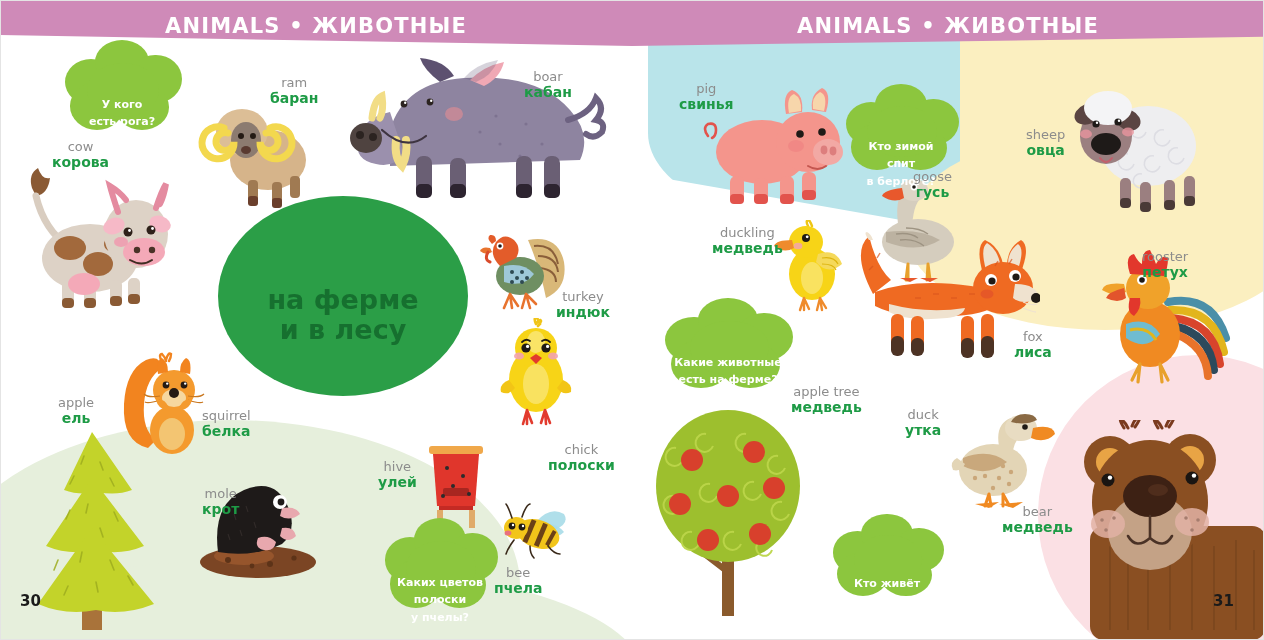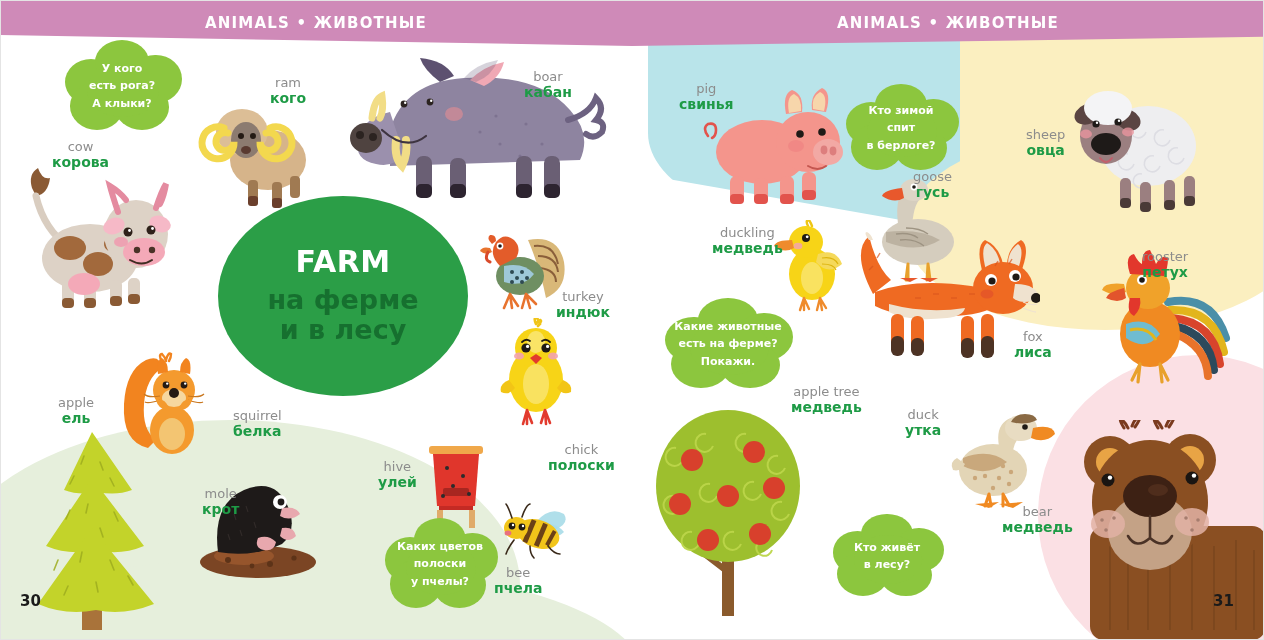--- a/index.html
+++ b/index.html
@@ -6,21 +6,21 @@
   body{font-family:"Liberation Sans",sans-serif;}
   #page{position:relative;width:1264px;height:640px;overflow:hidden;background:#ffffff;}
 
   
   .bg{position:absolute;pointer-events:none;}
   .spread-border{position:absolute;inset:0;border:1px solid #e4e4e4;box-sizing:border-box;}
 
   .header-band{position:absolute;top:0;height:46px;background:#cf8ab8;}
   .hdr-left{left:0;width:632px;clip-path:polygon(0 0,100% 0,100% 100%,0 76%);}
   .hdr-right{left:632px;width:632px;clip-path:polygon(0 0,100% 0,100% 80%,0 100%);}
-  .hdr-title{position:absolute;top:14px;color:#ffffff;font-weight:bold;font-size:15px;
+  .hdr-title{position:absolute;top:14px;color:#ffffff;font-weight:bold;font-size:21px;
              letter-spacing:1.2px;font-family:"DejaVu Sans","Liberation Sans",sans-serif;}
   .hdr-title.l{left:0;width:632px;text-align:center;}
   .hdr-title.r{left:632px;width:632px;text-align:center;}
 
   
   .blob-lgreen{left:-60px;top:420px;width:580px;height:330px;background:#e6efdc;border-radius:50%;}
   .blob-lgreen2{left:-120px;top:560px;width:760px;height:220px;background:#e6efdc;border-radius:50%;}
 
   
   .blob-blue{left:648px;top:20px;width:430px;height:210px;background:#b9e4ea;
@@ -31,21 +31,21 @@
 
   
   .lbl{position:absolute;text-align:center;line-height:1.12;white-space:nowrap;}
   .lbl .en{display:block;color:#8c8c8c;font-size:13px;font-family:"DejaVu Sans","Liberation Sans",sans-serif;}
   .lbl .ru{display:block;color:#1e9b46;font-size:14px;font-weight:bold;
            font-family:"DejaVu Sans","Liberation Sans",sans-serif;}
 
   
   .bubble{position:absolute;background:#8cc63e;color:#fff;display:flex;align-items:center;
           justify-content:center;text-align:center;font-weight:bold;font-size:11px;line-height:1.55;
-          font-family:"DejaVu Sans","Liberation Sans",sans-serif;padding:6px;box-sizing:border-box;}
+          font-family:"DejaVu Sans","Liberation Sans",sans-serif;padding:6px;box-sizing:border-box;margin-top:36px;}
   .cloudwrap{position:absolute;}
   .cloudwrap .lump{position:absolute;background:#8cc63e;border-radius:50%;}
 
   
   .title-oval{position:absolute;left:218px;top:196px;width:250px;height:200px;background:#2b9e47;
               border-radius:50%;display:flex;flex-direction:column;align-items:center;
               justify-content:center;text-align:center;}
   .title-oval .en{color:#ffffff;font-weight:bold;font-size:30px;line-height:1.02;letter-spacing:.5px;
                   font-family:"DejaVu Sans","Liberation Sans",sans-serif;}
   .title-oval .ru{color:#16702f;font-weight:bold;font-size:27px;line-height:1.12;margin-top:7px;
@@ -590,21 +590,21 @@
         <circle cx="40" cy="110" r="1.8"></circle>
       <circle cx="120" cy="98" r="1.8"></circle>
         <circle cx="132" cy="100" r="1.8"></circle>
         <circle cx="126" cy="110" r="1.8"></circle>
       </g>
     <path d="M84 96 v22 M84 118 q-14 12 -22 -2 M84 118 q14 12 22 -2" stroke="#4a3226" stroke-width="2.6" fill="none" stroke-linecap="round"></path>
   </svg>
 
   <div class="title-oval">
     <div class="en">
-      <span>FARM</span><br>
+      <br>
     </div>
     <div class="ru">
       <span>на ферме</span><br>
       <span>и в лесу</span>
     </div>
   </div>
 
   <div class="cloudwrap" style="left:60px;top:38px;width:124px;height:96px;">
     <div class="lump" style="left:4%;top:22%;width:42%;height:48%;"></div>
     <div class="lump" style="left:28%;top:2%;width:44%;height:46%;"></div>
@@ -663,35 +663,35 @@
     <div class="bubble" style="left:0;top:0;width:100%;height:100%;background:none;white-space:pre-line;">Кто живёт
 в лесу?</div>
   </div>
 
   <div class="lbl" style="left:52px;top:140px;">
     <span class="en">cow</span>
     <span class="ru">корова</span>
   </div>
   <div class="lbl" style="left:270px;top:76px;">
     <span class="en">ram</span>
-    <span class="ru">кого</span>
+    <span class="ru">баран</span>
   </div>
   <div class="lbl" style="left:524px;top:70px;">
     <span class="en">boar</span>
     <span class="ru">кабан</span>
   </div>
   <div class="lbl" style="left:556px;top:290px;">
     <span class="en">turkey</span>
     <span class="ru">индюк</span>
   </div>
   <div class="lbl" style="left:548px;top:443px;">
     <span class="en">chick</span>
     <span class="ru">полоски</span>
   </div>
-  <div class="lbl" style="left:233px;top:409px;">
+  <div class="lbl" style="left:202px;top:409px;">
     <span class="en">squirrel</span>
     <span class="ru">белка</span>
   </div>
   <div class="lbl" style="left:58px;top:396px;">
     <span class="en">apple</span>
     <span class="ru">ель</span>
   </div>
   <div class="lbl" style="left:202px;top:487px;">
     <span class="en">mole</span>
     <span class="ru">крот</span>

